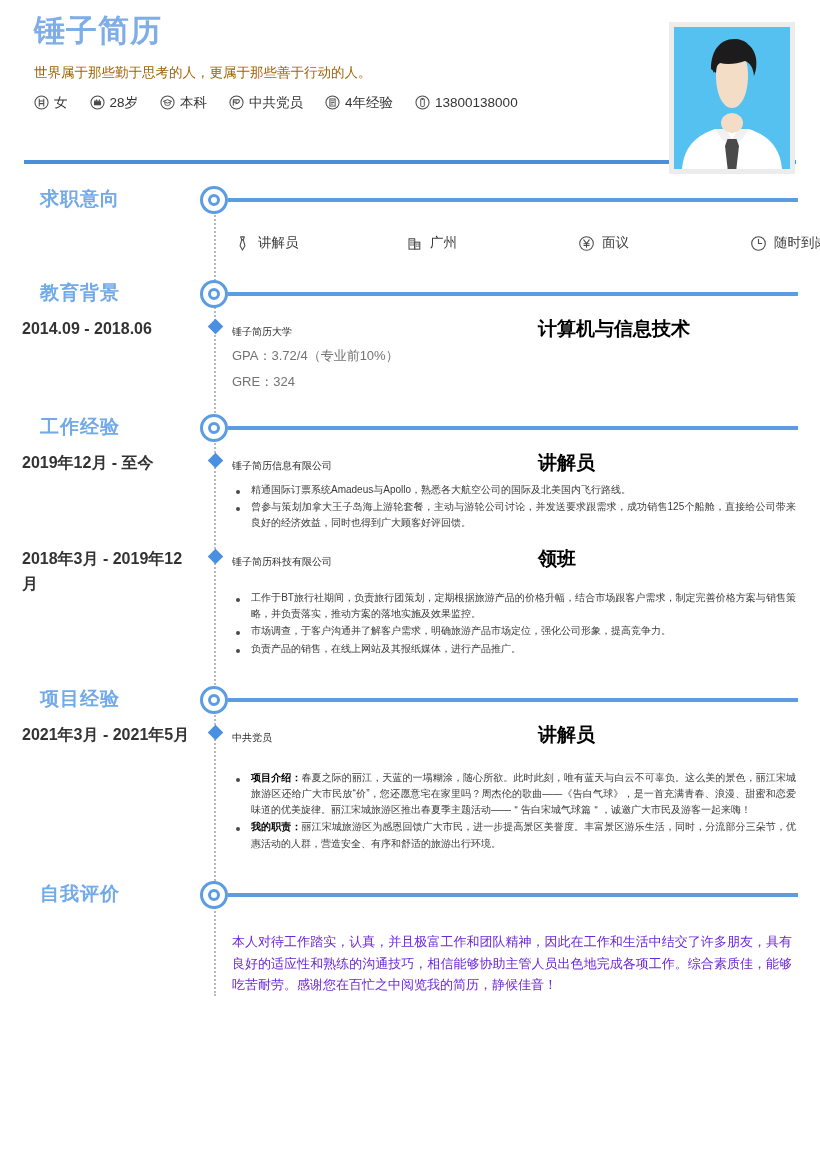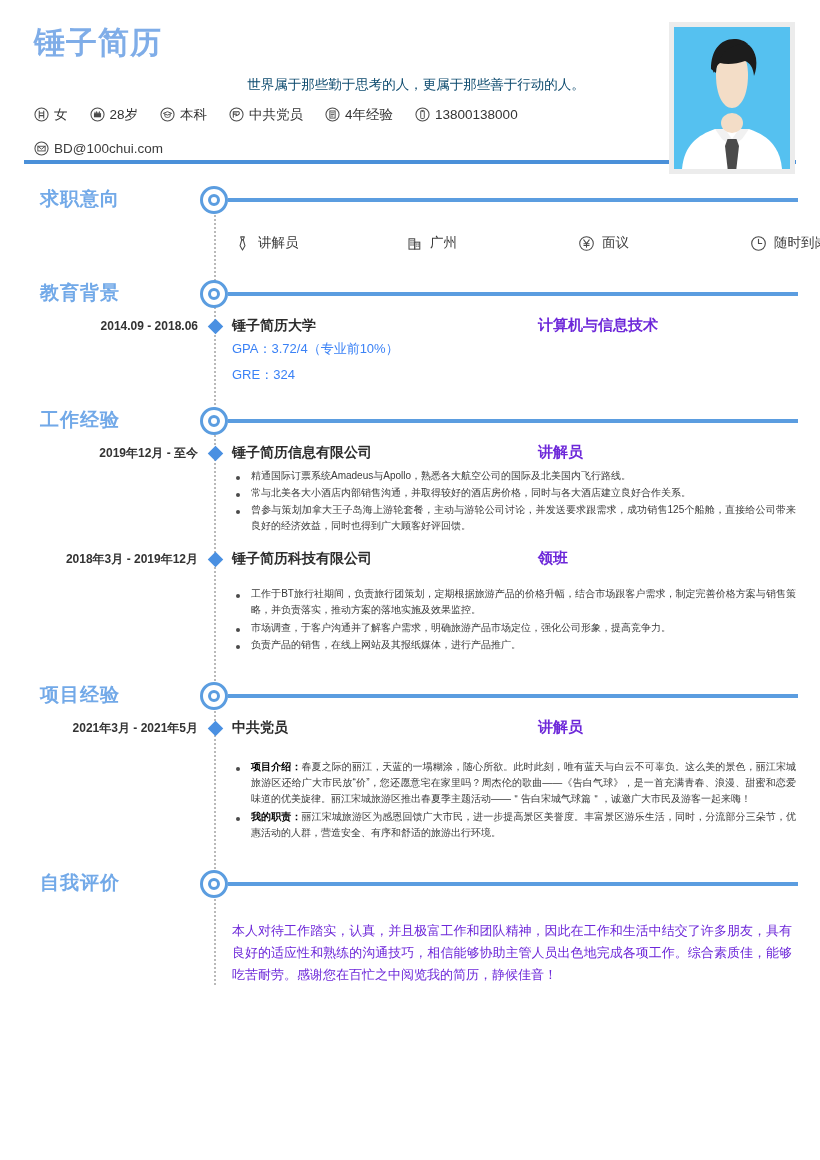--- a/index.html
+++ b/index.html
@@ -19,38 +19,37 @@
     position: relative;
     width: 820px;
     height: 1160px;
     box-sizing: border-box;
     padding: 0 22px;
   }
 
   
   .header {
     position: relative;
-    padding-top: 26px;
+    padding-top: 14px;
     height: 150px;
     box-sizing: border-box;
   }
   .resume-title {
     font-size: 31px;
     font-weight: 700;
     color: #7fadE8;
     letter-spacing: 1px;
     line-height: 1.1;
     margin: 0 0 16px 12px;
   }
   .motto {
     font-size: 13.5px;
-    color: #0c4a6e;
+    color: #a16207;
     margin: 0 0 7px 12px;
     line-height: 1.4;
-    text-align: center;
   }
   .facts {
     margin: 0 0 0 12px;
     display: flex;
     flex-wrap: wrap;
     align-items: center;
     font-size: 13.5px;
     color: #333;
     gap: 0;
   }
@@ -165,22 +164,22 @@
 
   
   .entry {
     position: relative;
     display: flex;
     align-items: flex-start;
   }
   .entry .date {
     width: 176px;
     flex: none;
-    text-align: right;
-    font-size: 12px;
+    text-align: left;
+    font-size: 16px;
     font-weight: 700;
     color: #333;
     line-height: 1.55;
     padding-top: 1px;
     box-sizing: border-box;
   }
   .entry .diamond {
     position: relative;
     width: 34px;
     flex: none;
@@ -199,34 +198,34 @@
     flex: 1 1 auto;
     min-width: 0;
     padding-right: 2px;
   }
 
   .row-2col {
     display: flex;
     align-items: baseline;
   }
   .org {
-    font-size: 14px;
-    font-weight: 700;
+    font-size: 10px;
+    font-weight: 400;
     color: #2d2d2d;
     width: 306px;
     flex: none;
   }
   .role {
-    font-size: 15px;
+    font-size: 19px;
     font-weight: 700;
-    color: #6d28d9;
+    color: #000000;
   }
   .sub {
     font-size: 13px;
-    color: #3b82f6;
+    color: #737373;
     line-height: 1.75;
     margin-top: 3px;
   }
 
   ul.bullets {
     list-style: none;
     margin: 6px 0 0 0;
     padding: 0;
   }
   ul.bullets > li {
@@ -354,32 +353,20 @@
               <circle cx="8" cy="8" r="7" fill="none" stroke="#4a4a4a" stroke-width="1.1"></circle>
               <rect x="6.1" y="3.7" width="3.8" height="8.6" rx="0.8" fill="none" stroke="#4a4a4a" stroke-width="1"></rect>
               <path d="M7.2 4.8h1.6" stroke="#4a4a4a" stroke-width=".9" stroke-linecap="round"></path>
             </svg>
         </span>
         <span>13800138000</span>
       </span>
 
     </div>
 
-    <div class="email-row">
-      <span class="fact">
-        <span class="ico">
-          <svg viewBox="0 0 16 16" width="15" height="15">
-              <circle cx="8" cy="8" r="7" fill="none" stroke="#4a4a4a" stroke-width="1.1"></circle>
-              <rect x="4.1" y="5.6" width="7.8" height="5" fill="none" stroke="#4a4a4a" stroke-width="1"></rect>
-              <path d="M4.1 5.6L8 8.7l3.9-3.1" fill="none" stroke="#4a4a4a" stroke-width="1"></path>
-            </svg>
-        </span>
-        <span>BD@100chui.com</span>
-      </span>
-    </div>
 
     <div class="photo-frame">
       <div class="photo-inner">
         <svg viewBox="0 0 116 142" width="100%" height="100%" preserveAspectRatio="xMidYMid slice">
           <rect x="0" y="0" width="116" height="142" fill="#55c1f0"></rect>
           <path d="M8 142c2-24 16-34 33-40h34c17 6 31 16 33 40z" fill="#ffffff"></path>
           <path d="M41 102h34l-7 10-10 7-10-7z" fill="#f1f1f1"></path>
           <path d="M58 112l-7-10h14z" fill="#ffffff"></path>
           <path d="M53.5 112h9l2.5 7-3 26h-8l-3-26z" fill="#4a4a4a"></path>
           <path d="M42 48c0-17 7-28 16-28s16 11 16 28c0 20-7 33-16 33s-16-13-16-33z" fill="#f3ddc7"></path>
@@ -480,21 +467,20 @@
         <div class="diamond">
             <i></i>
           </div>
         <div class="content">
           <div class="row-2col">
             <span class="org">锤子简历信息有限公司</span>
             <span class="role">讲解员</span>
           </div>
           <ul class="bullets">
             <li>精通国际订票系统Amadeus与Apollo，熟悉各大航空公司的国际及北美国内飞行路线。</li>
-            <li>常与北美各大小酒店内部销售沟通，并取得较好的酒店房价格，同时与各大酒店建立良好合作关系。</li>
             <li>曾参与策划加拿大王子岛海上游轮套餐，主动与游轮公司讨论，并发送要求跟需求，成功销售125个船舱，直接给公司带来良好的经济效益，同时也得到广大顾客好评回馈。</li>
           </ul>
         </div>
       </div>
 
       <div class="spacer-sm"></div>
 
       <div class="entry">
         <div class="date">2018年3月 - 2019年12月</div>
         <div class="diamond">

